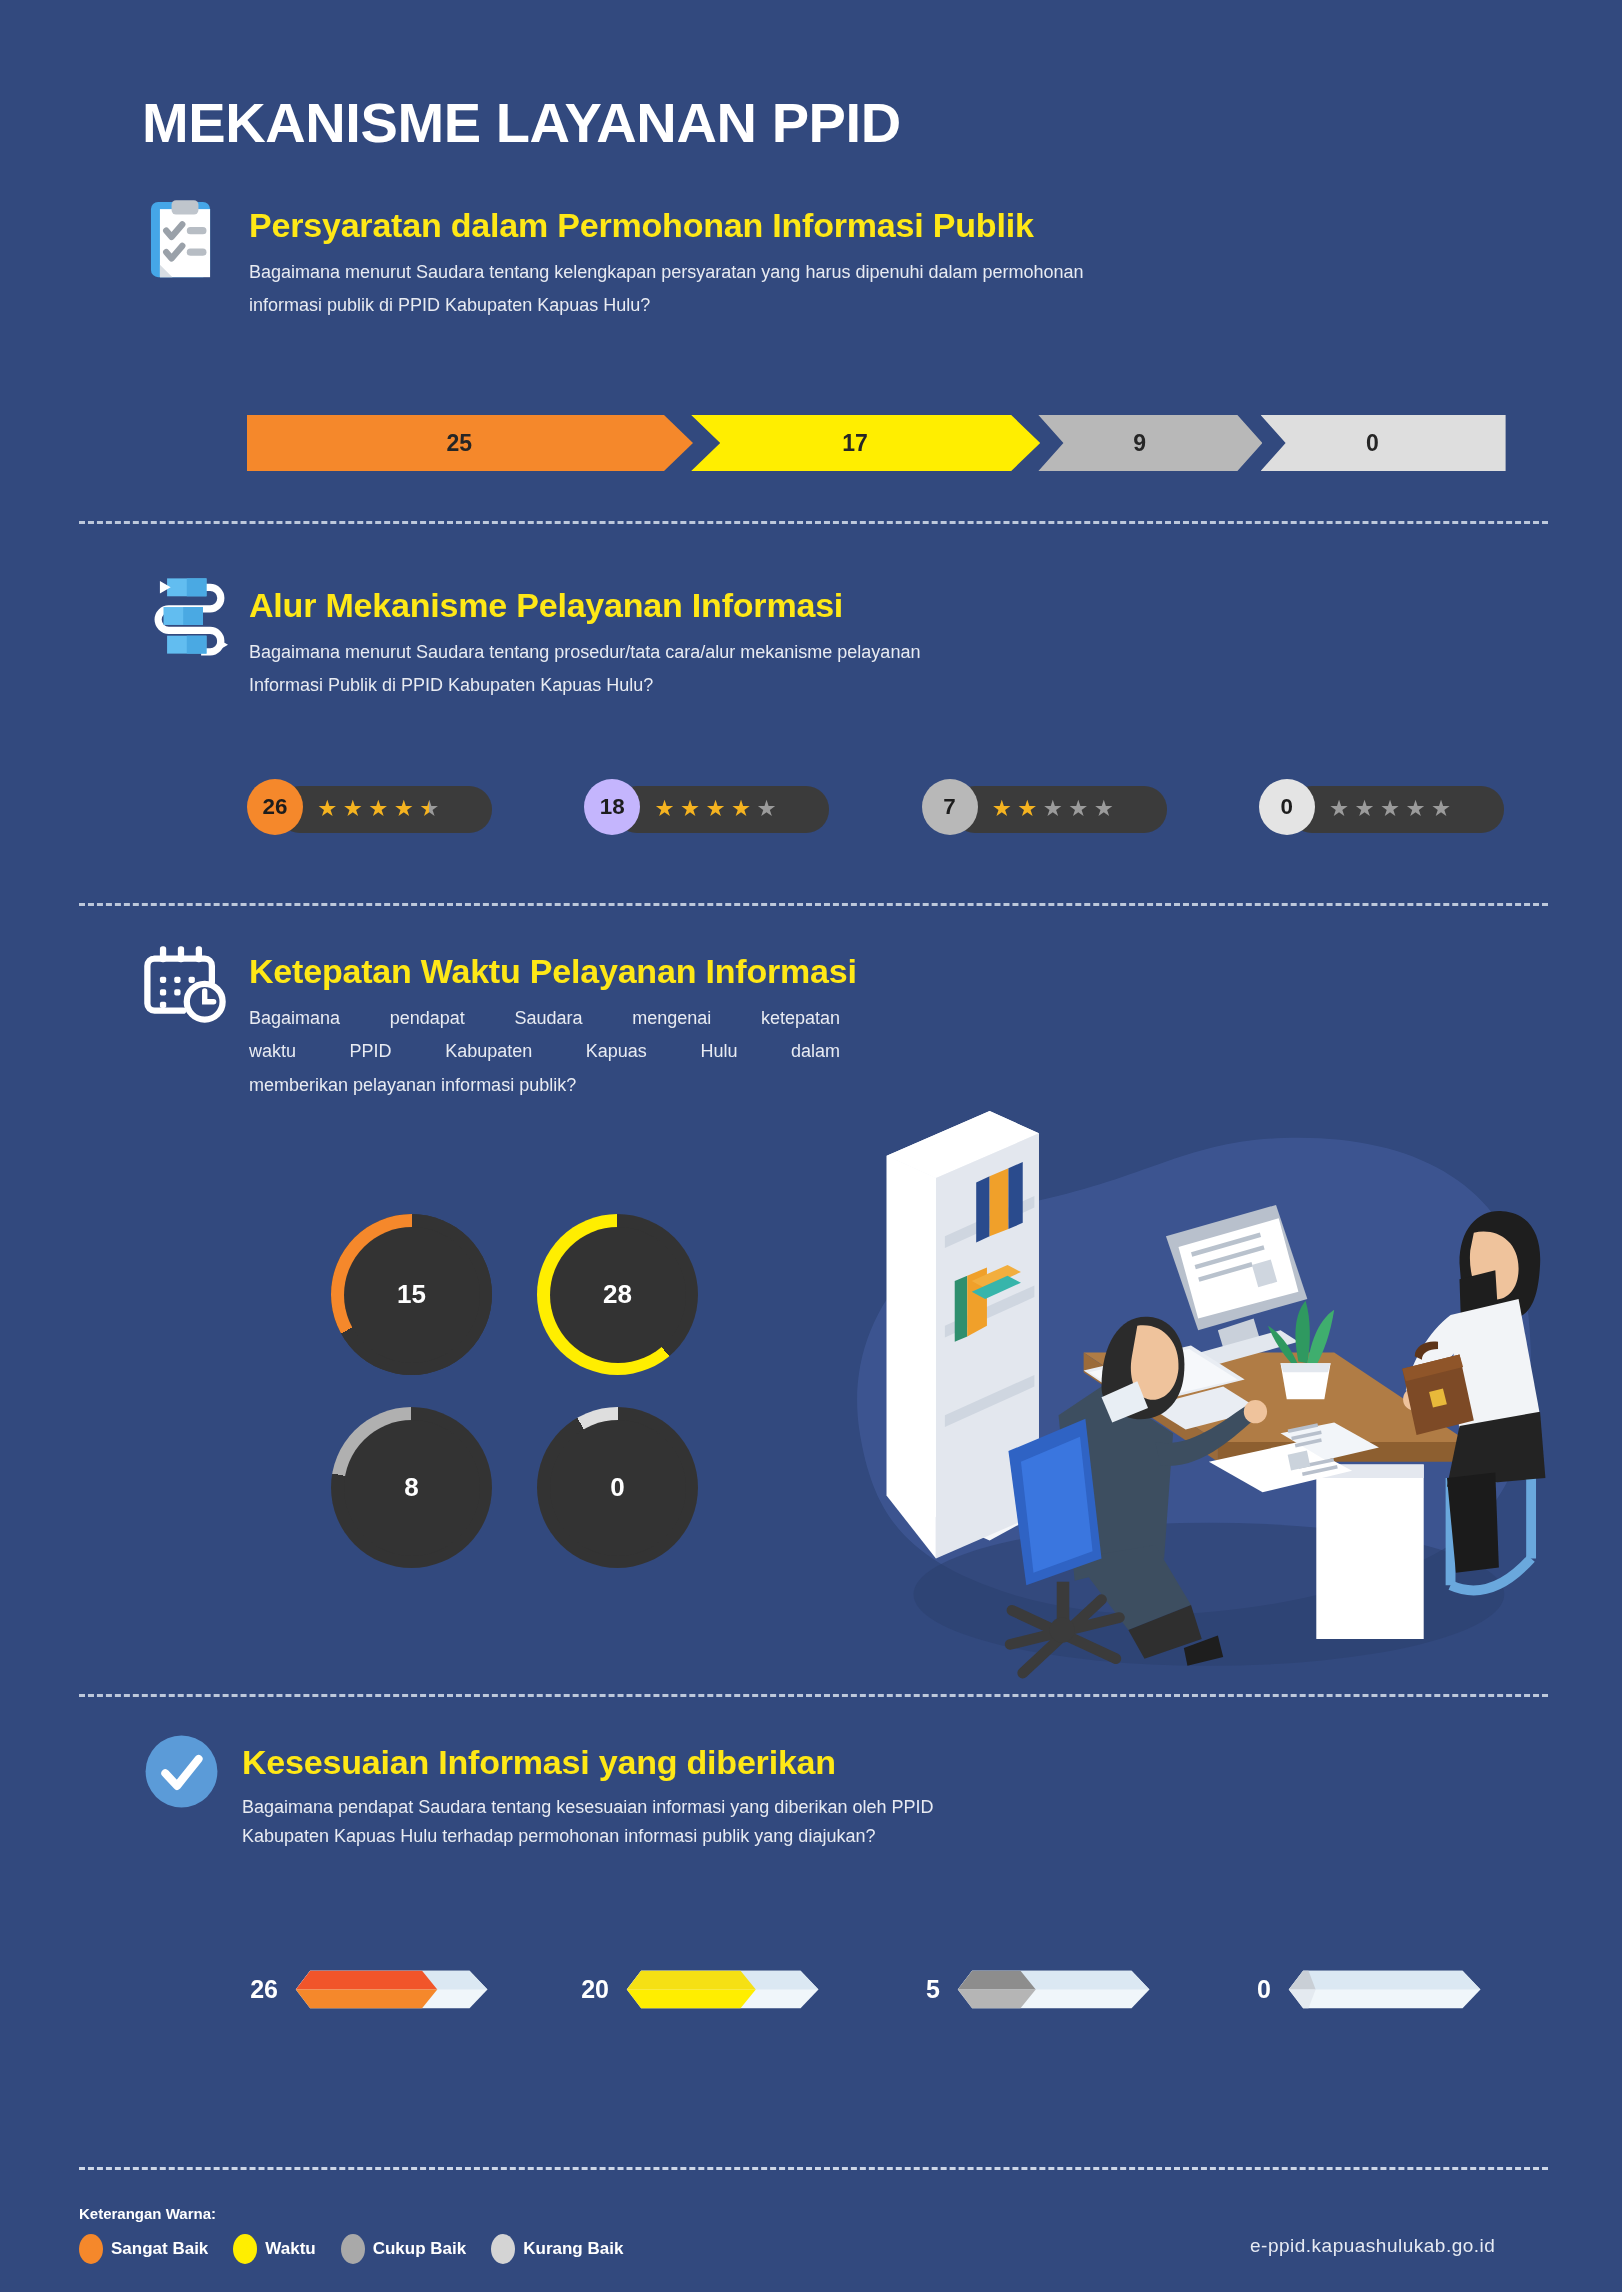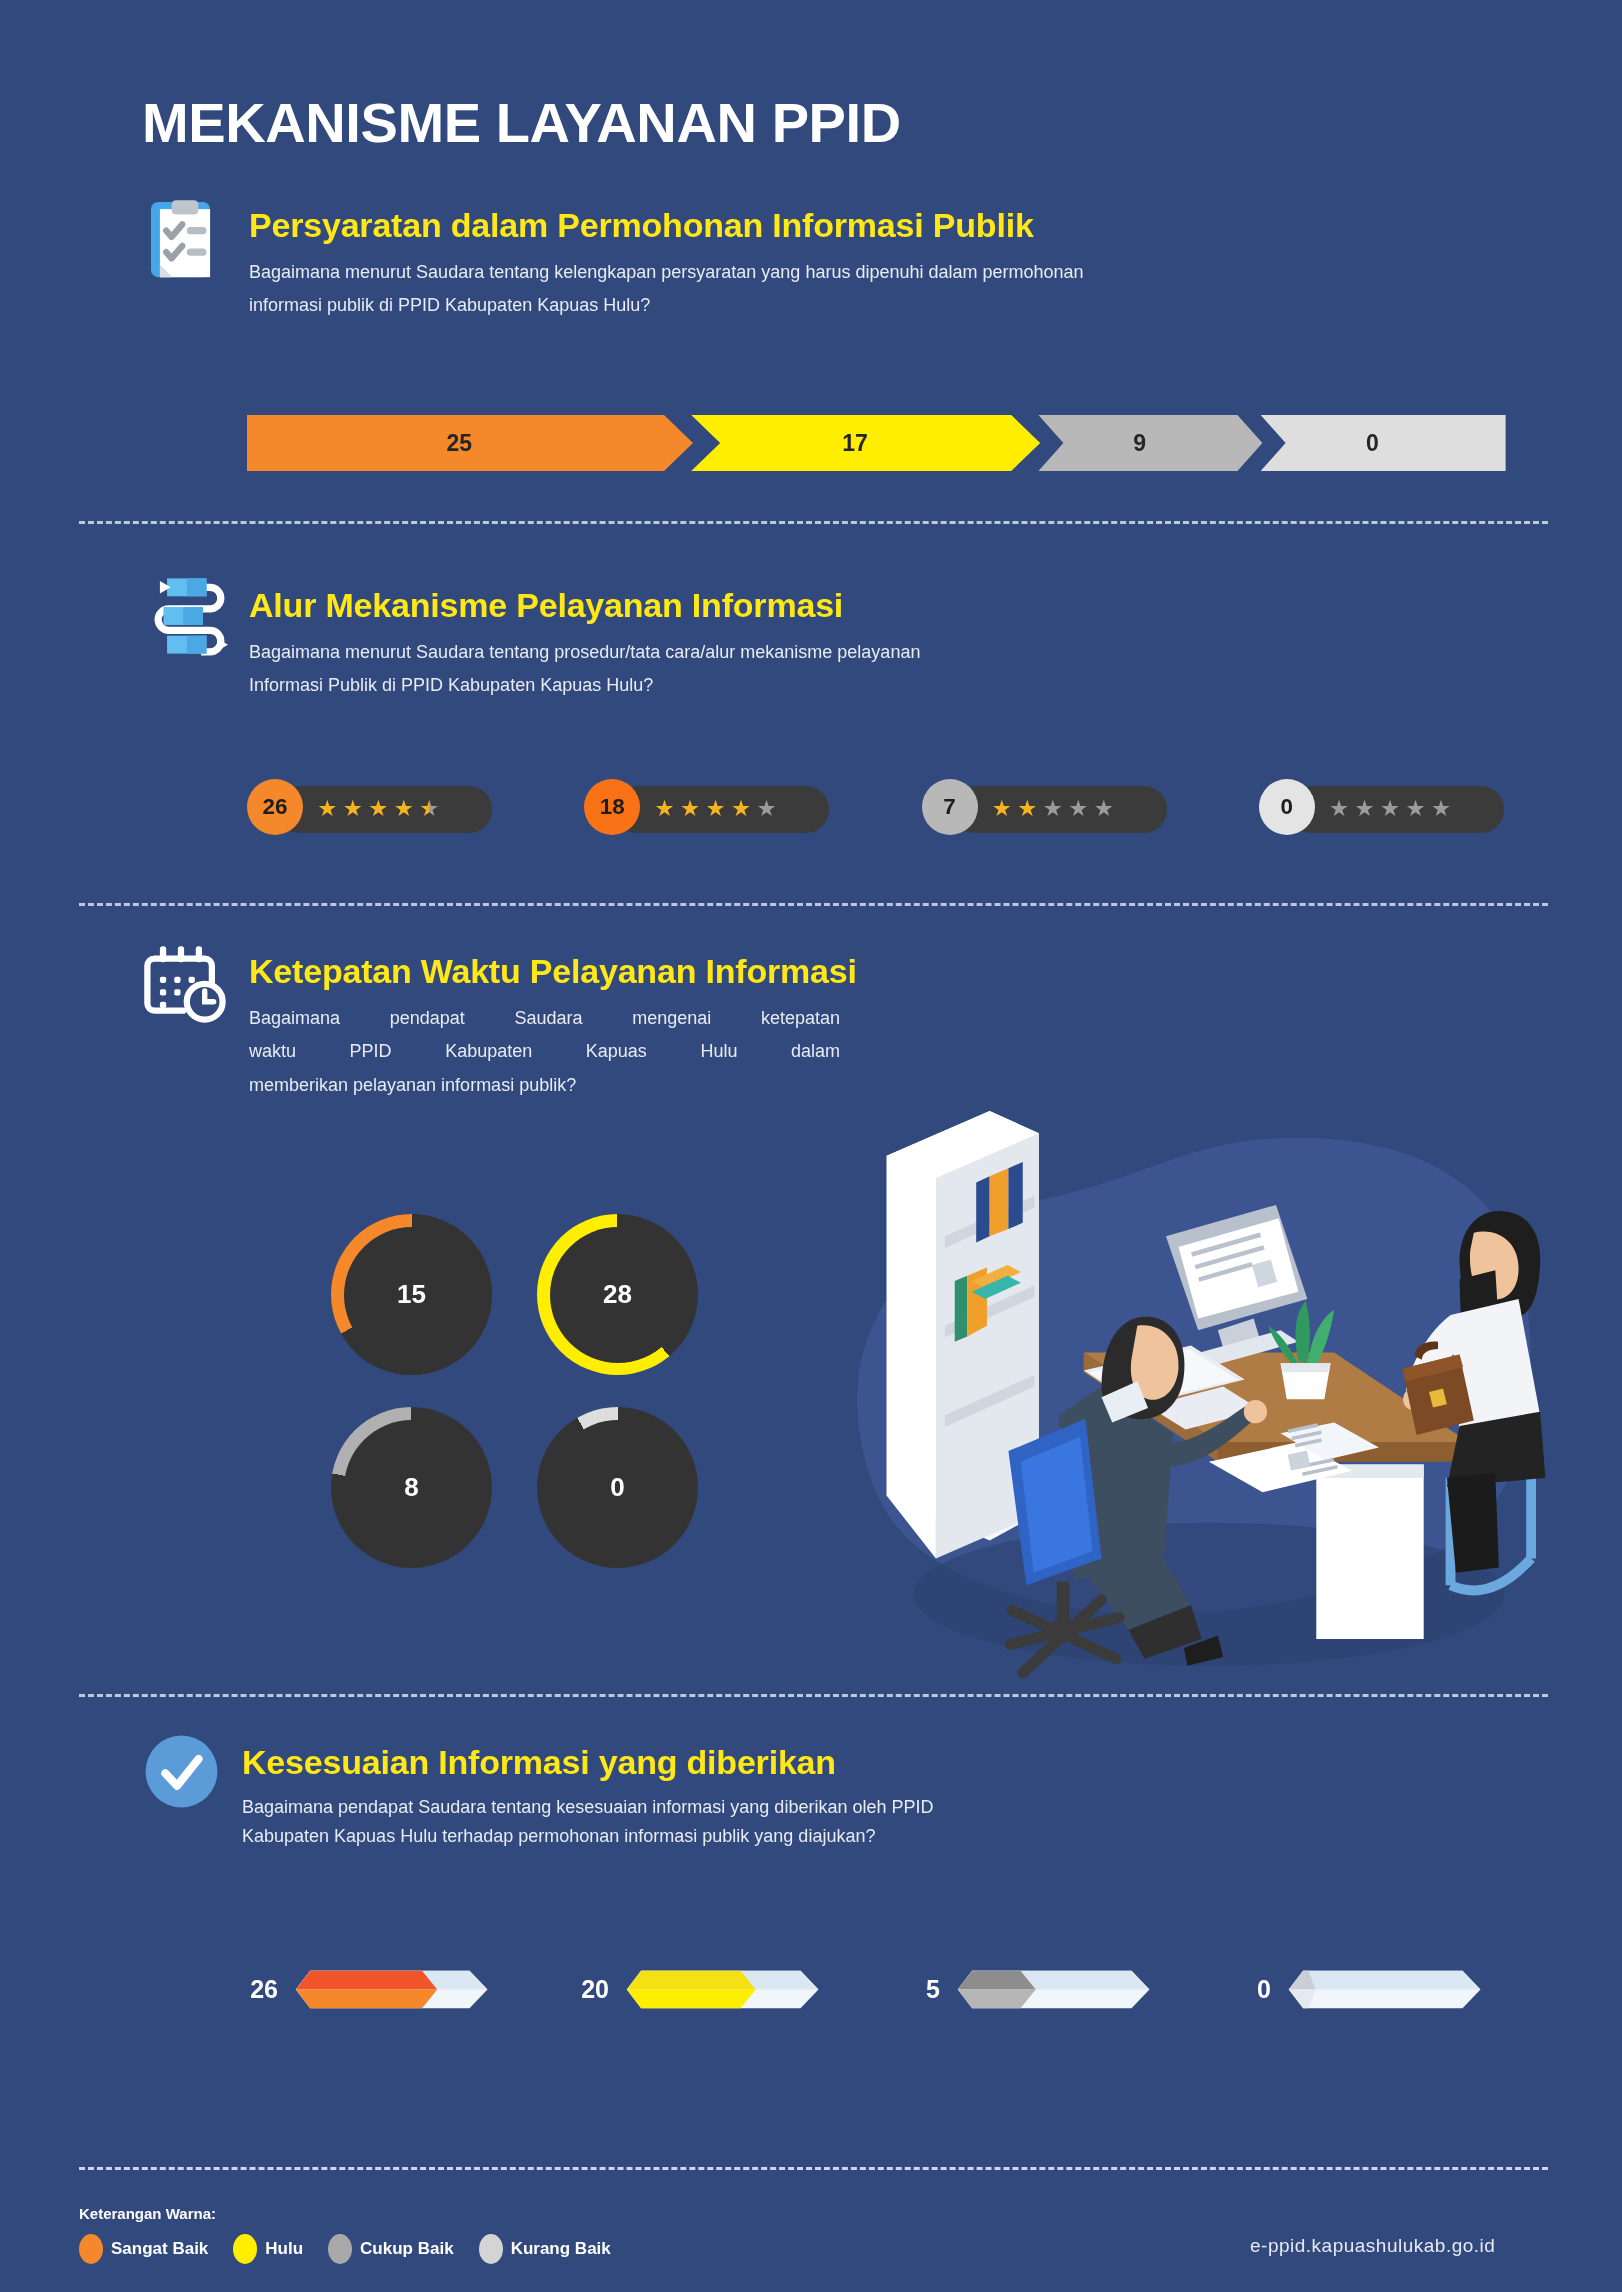--- a/index.html
+++ b/index.html
@@ -243,21 +243,21 @@
         <span class="star-on">★</span>
         <span class="star-on">★</span>
         <span class="star-on">★</span>
         <span class="star-on">★</span>
         <span class="star-half">★</span>
       </div>
     </div>
 
     <div class="starpill">
       <div class="track"></div>
-      <div class="bubble" style="background:#f97316;">18</div>
+      <div class="bubble" style="background:#c4b5fd;">18</div>
       <div class="stars">
         <span class="star-on">★</span>
         <span class="star-on">★</span>
         <span class="star-on">★</span>
         <span class="star-on">★</span>
         <span class="star-off">★</span>
       </div>
     </div>
 
     <div class="starpill">
@@ -528,21 +528,21 @@
 
   <div class="legend-title" style="left:79px; top:2205px;">Keterangan Warna:</div>
 
   <div class="legend" style="left:79px; top:2234px;">
     <div class="item">
       <span class="dot" style="background:#f5882b;"></span>
       <span class="txt">Sangat Baik</span>
     </div>
     <div class="item" style="margin-left:12.5px;">
       <span class="dot" style="background:#ffee00;"></span>
-      <span class="txt">Hulu</span>
+      <span class="txt">Waktu</span>
     </div>
     <div class="item" style="margin-left:12.5px;">
       <span class="dot" style="background:#a9a9a9;"></span>
       <span class="txt">Cukup Baik</span>
     </div>
     <div class="item" style="margin-left:12.5px;">
       <span class="dot" style="background:#d4d4d4;"></span>
       <span class="txt">Kurang Baik</span>
     </div>
   </div>

